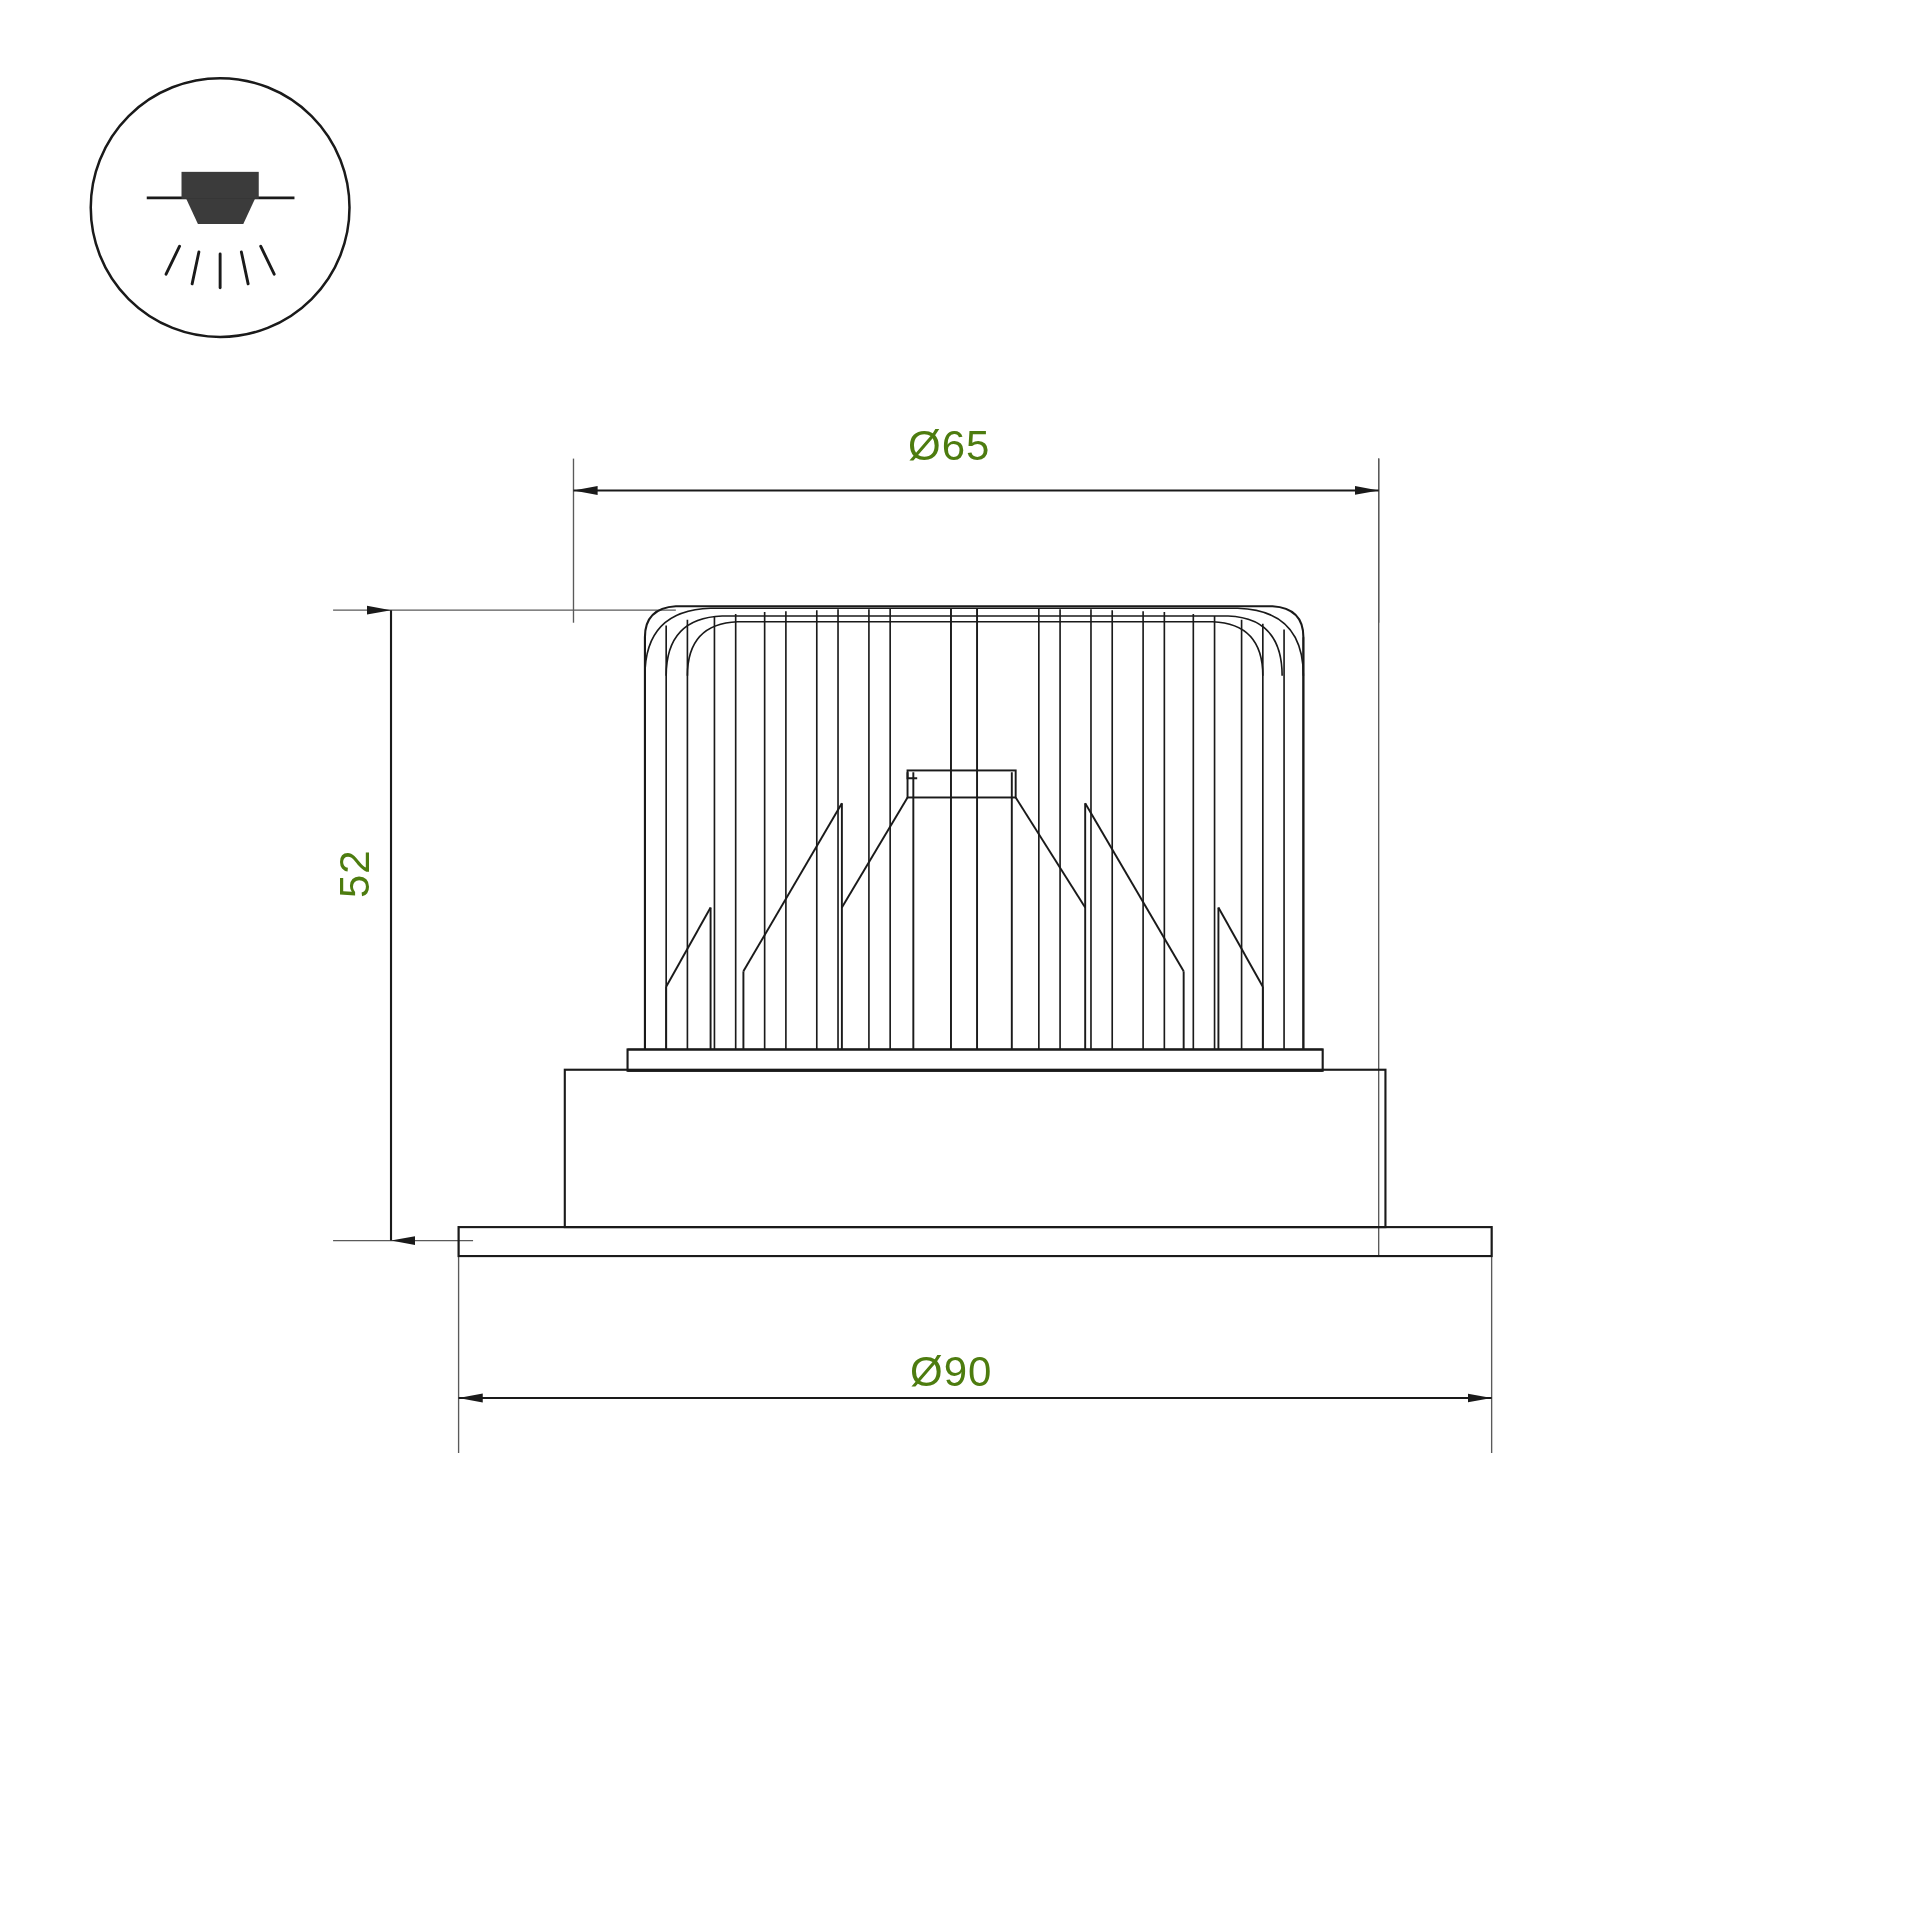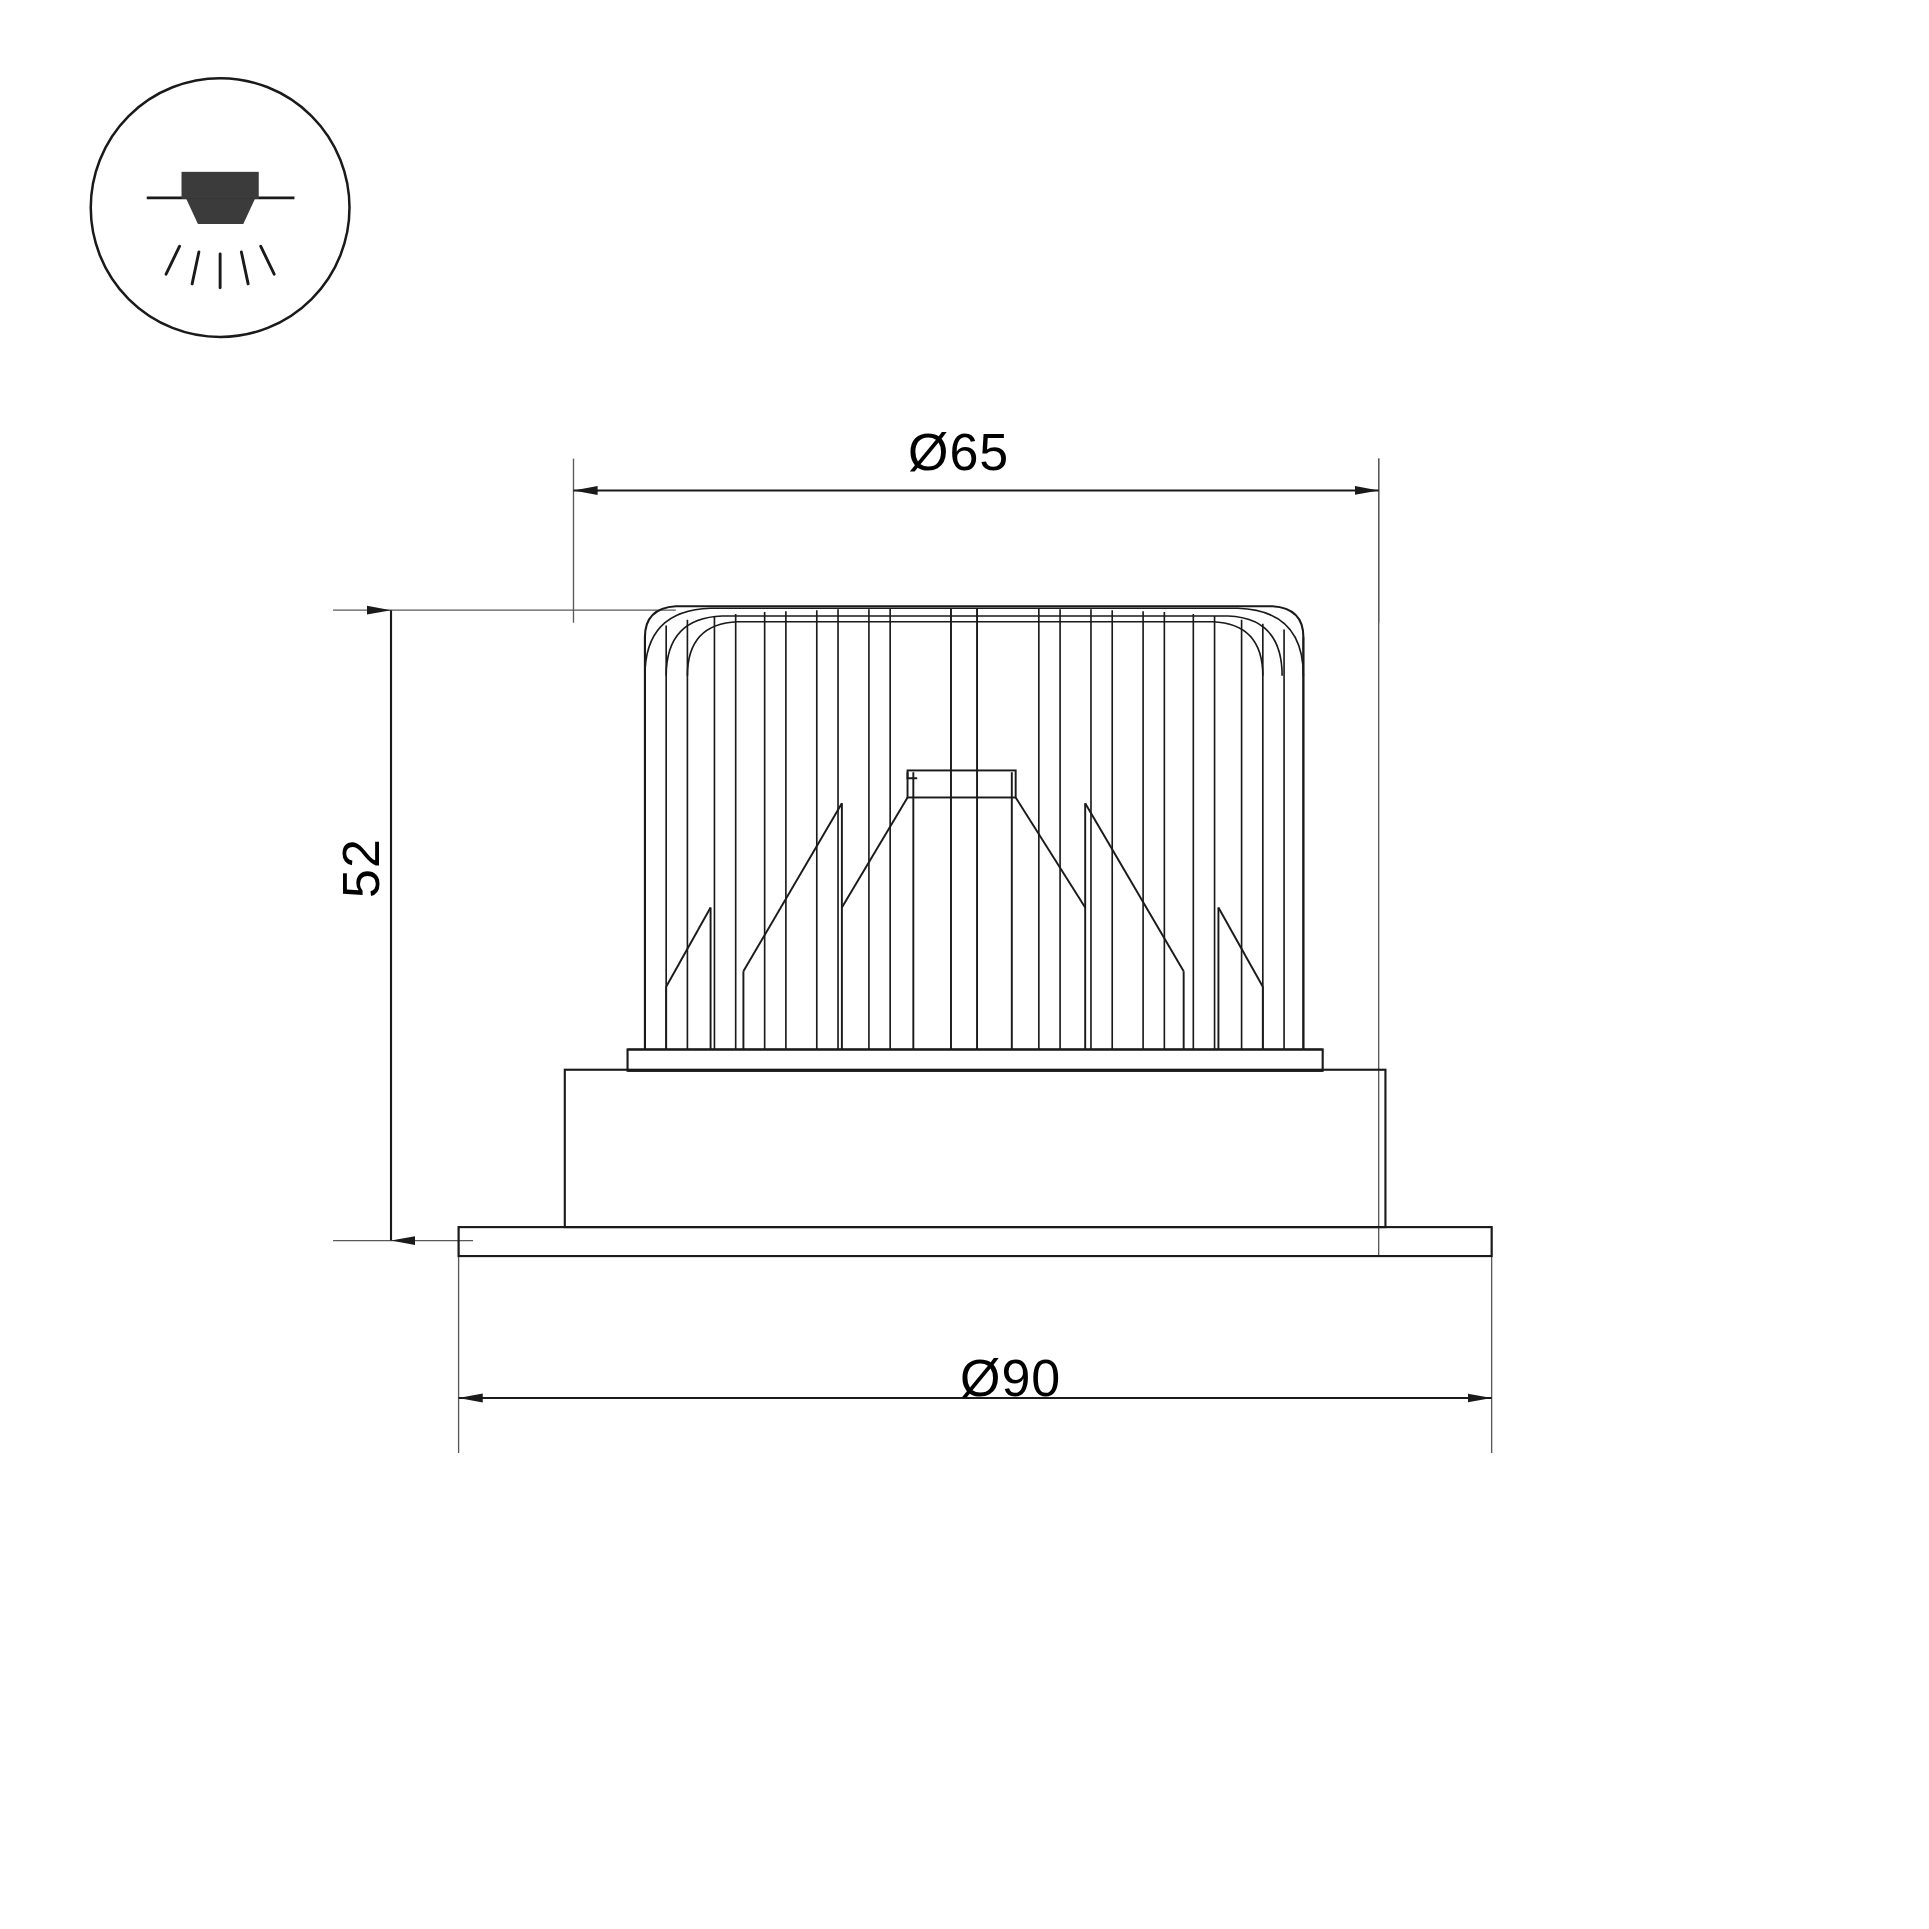--- a/index.html
+++ b/index.html
@@ -23,31 +23,31 @@
   svg.drawing {
     position: absolute;
     left: 0;
     top: 0;
     width: 1929px;
     height: 1929px;
   }
   .dim-label {
     position: absolute;
     font-family: "Liberation Sans", sans-serif;
-    font-size: 52px;
+    font-size: 42px;
     letter-spacing: 1px;
-    color: #000000;
+    color: #4d7c0f;
     white-space: nowrap;
   }
   #label-top {
     left: 908px;
     top: 422px;
   }
   #label-bottom {
-    left: 960px;
+    left: 910px;
     top: 1348px;
   }
   #label-height {
     left: 331px;
     top: 898px;
     transform: rotate(-90deg);
     transform-origin: left top;
   }
 </style>
 </head>

